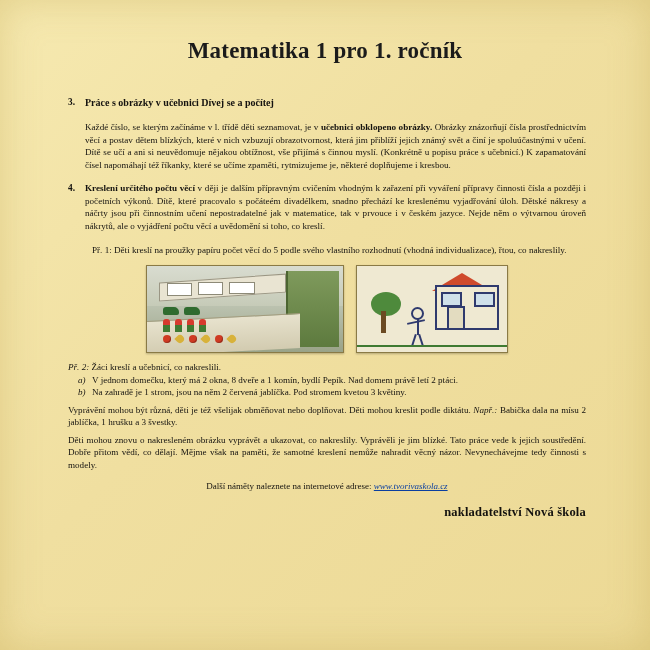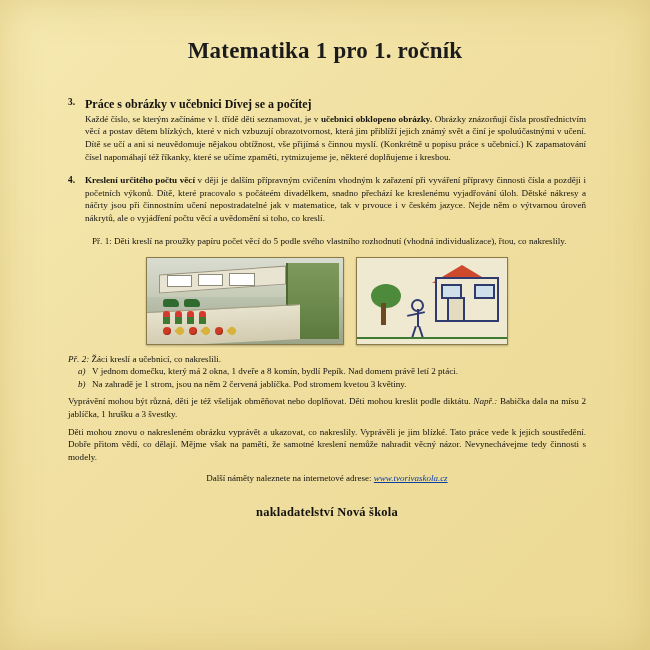--- a/index.html
+++ b/index.html
@@ -55,24 +55,24 @@
     flex: 0 0 17px;
     font-size: 9.3px;
     font-weight: bold;
     line-height: 1.37;
     padding-top: 0px;
   }
   .item-body {
     flex: 1;
   }
   .lead {
-    font-size: 12px;
+    font-size: 10px;
     font-weight: bold;
     line-height: 1.38;
-    margin-bottom: 0;
+    margin-bottom: 11px;
   }
   .para {
     font-size: 9.1px;
     line-height: 1.38;
     text-align: justify;
   }
   .para b { font-weight: bold; }
   .para i { font-style: italic; }
   .pt-line {
     font-size: 9.1px;
@@ -122,24 +122,24 @@
     text-align: center;
     font-size: 9.0px;
     margin-top: 10px;
   }
   .center-line .url {
     font-style: italic;
     color: #0b3fa0;
     text-decoration: underline;
   }
   .publisher {
-    text-align: center;
+    text-align: right;
     font-size: 12.5px;
     font-weight: bold;
-    margin-top: 22px;
+    margin-top: 14px;
     letter-spacing: 0.2px;
   }
 
   
   .fig-left {
     position: relative;
     overflow: hidden;
     background: linear-gradient(180deg,#cfd4c6 0%, #bfc6b4 40%, #9aa388 100%);
   }
   .f1-wall {
@@ -326,21 +326,21 @@
 
     </div>
 
     <div class="after-fig">
       <i>Př. 2:</i>
       <span>Žáci kreslí a učebnicí, co nakreslili.</span>
     </div>
 
     <div class="letter-item">
       <div class="letter">a)</div>
-      <div class="letter-text">V jednom domečku, který má 2 okna, 1 dveře a 8 komín, bydlí Pepík. Nad do­mem právě letí 2 ptáci.</div>
+      <div class="letter-text">V jednom domečku, který má 2 okna, 8 dveře a 1 komín, bydlí Pepík. Nad do­mem právě letí 2 ptáci.</div>
     </div>
     <div class="letter-item">
       <div class="letter">b)</div>
       <div class="letter-text">Na zahradě je 1 strom, jsou na něm 2 červená jablíčka. Pod stromem kvetou 3 květiny.</div>
     </div>
 
     <div class="gap"></div>
 
     <div class="para">Vyprávění mohou být různá, děti je též všelijak obměňovat nebo doplňovat. Děti mohou kreslit podle diktátu. <i>Např.:</i> Babička dala na mísu 2 jablíčka, 1 hrušku a 3 švestky.</div>
     <div class="gap"></div>

